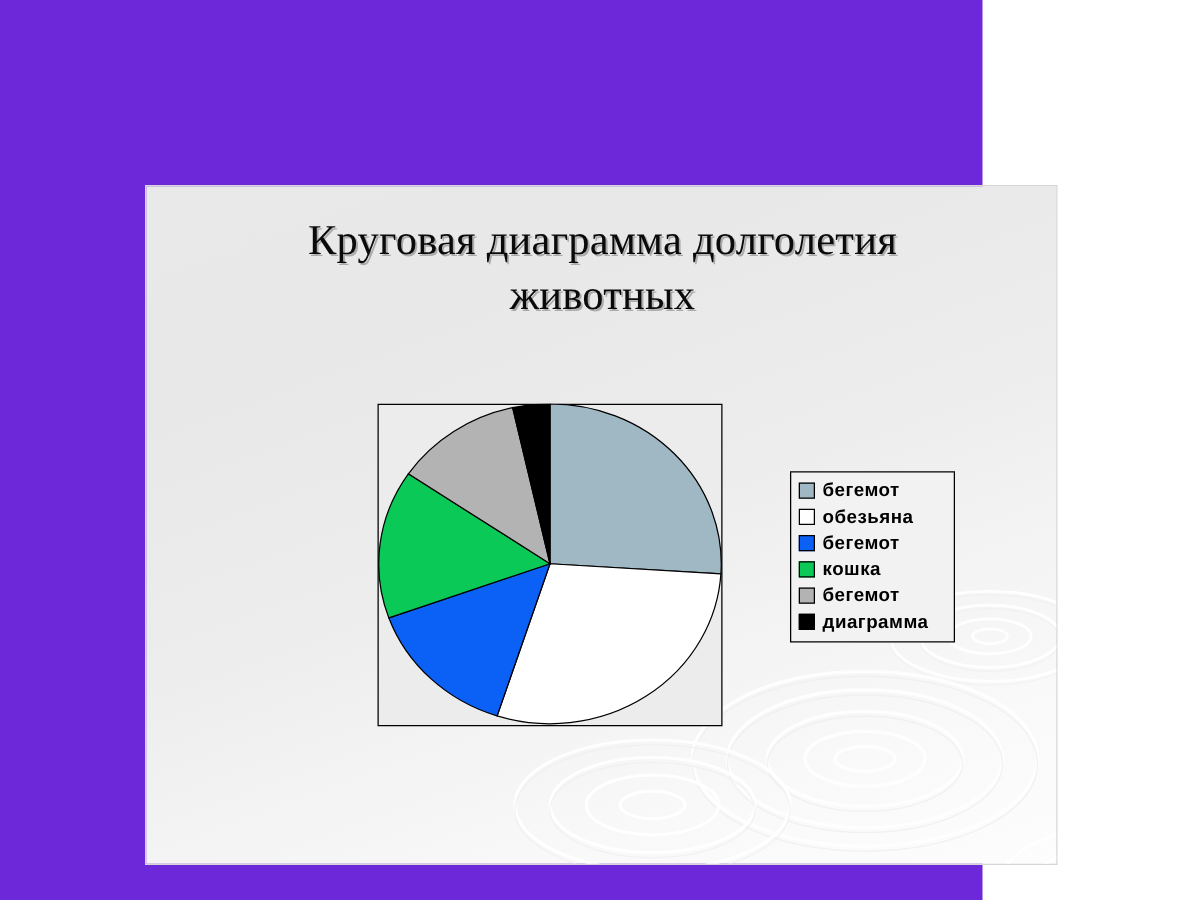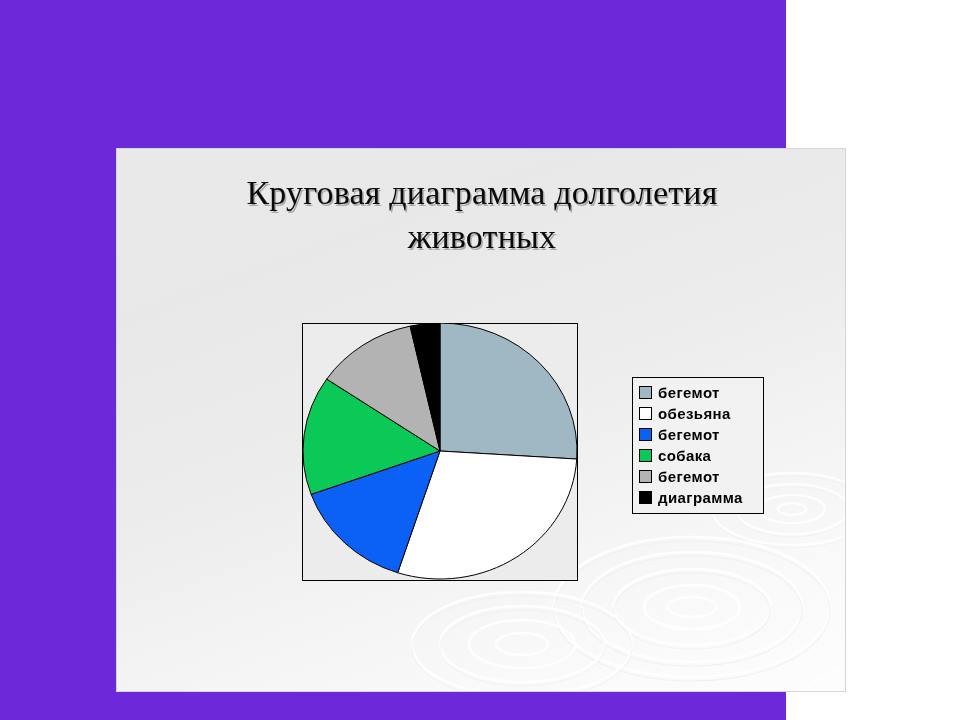--- a/index.html
+++ b/index.html
@@ -209,21 +209,21 @@
         <div class="legend-row">
           <span class="legend-swatch" style="background: rgb(255, 255, 255);"></span>
           <span class="legend-label">обезьяна</span>
         </div>
         <div class="legend-row">
           <span class="legend-swatch" style="background: rgb(11, 97, 245);"></span>
           <span class="legend-label">бегемот</span>
         </div>
         <div class="legend-row">
           <span class="legend-swatch" style="background: rgb(11, 201, 87);"></span>
-          <span class="legend-label">собака</span>
+          <span class="legend-label">кошка</span>
         </div>
         <div class="legend-row">
           <span class="legend-swatch" style="background: rgb(179, 179, 179);"></span>
           <span class="legend-label">бегемот</span>
         </div>
         <div class="legend-row">
           <span class="legend-swatch" style="background: rgb(0, 0, 0);"></span>
           <span class="legend-label">диаграмма</span>
         </div>
       </div>

